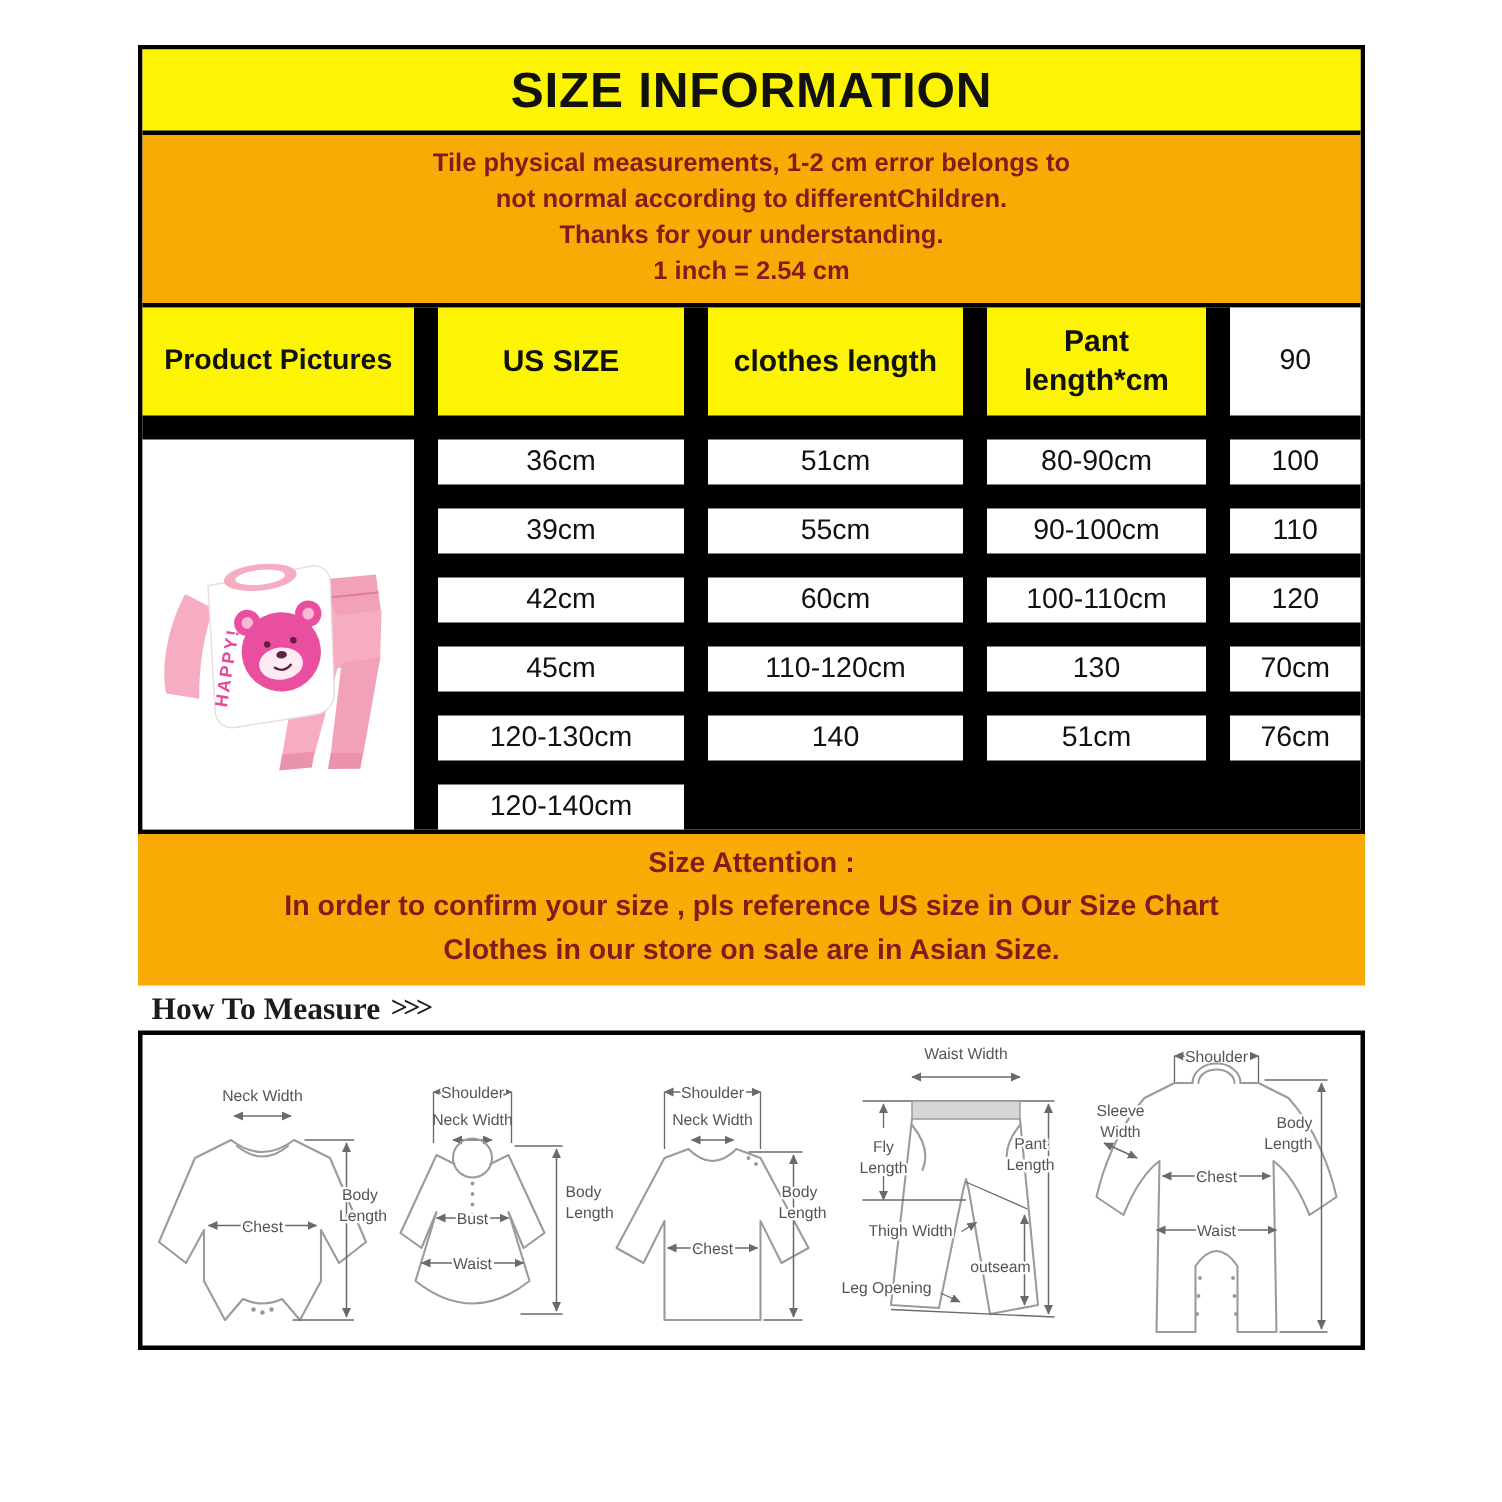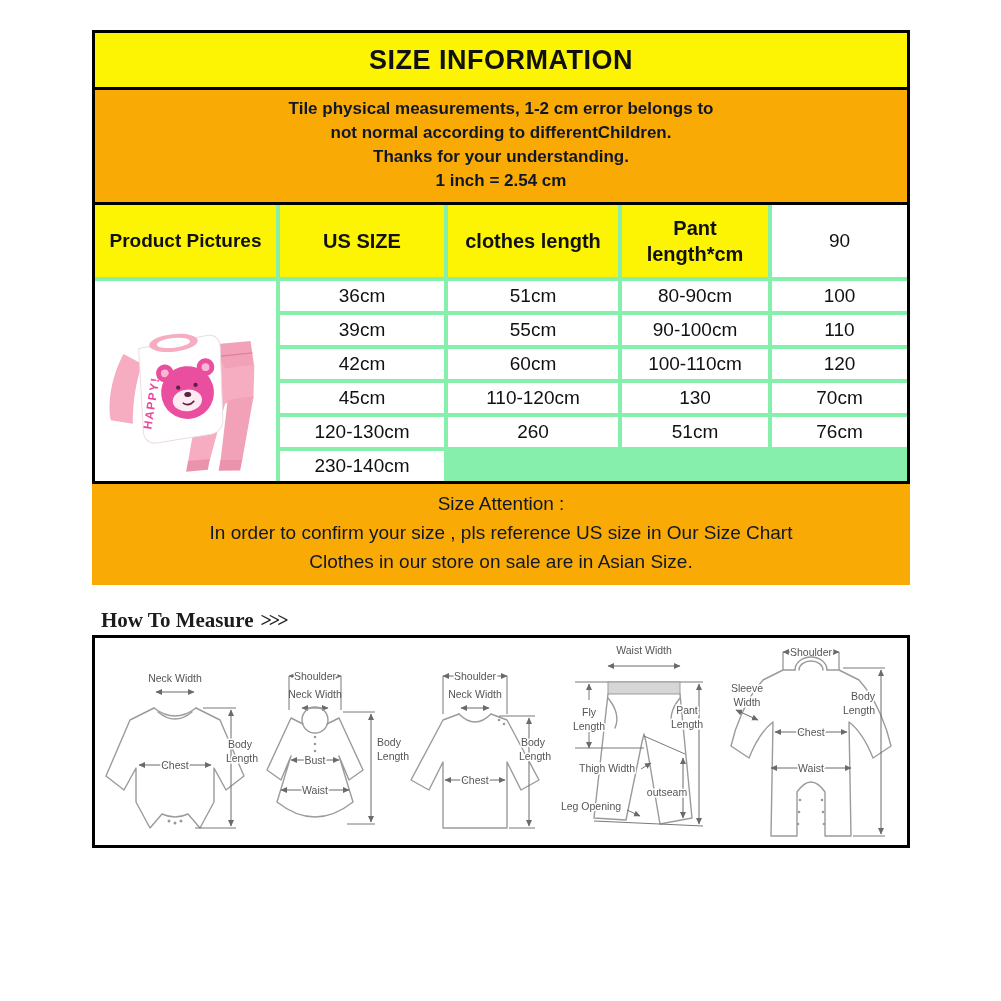--- a/index.html
+++ b/index.html
@@ -4,39 +4,39 @@
 <style>
   html,body{margin:0;padding:0;background:#ffffff;}
   .sheet{position:relative;width:1001px;height:1001px;background:#fff;
          font-family:"Liberation Sans","DejaVu Sans",sans-serif;color:#111;}
   .content{position:absolute;left:92px;top:30px;width:818px;}
 
   
   .topbox{border:3px solid #000;box-sizing:border-box;}
   .title-bar{height:54px;background:#FCF402;border-bottom:3px solid #000;
              display:flex;align-items:center;justify-content:center;
-             font-size:27px;font-weight:bold;letter-spacing:.5px;}
+             font-size:33px;font-weight:bold;letter-spacing:.5px;}
   .note-block{background:#F9AA05;border-bottom:3px solid #000;padding:7px 0 9px;text-align:center;}
-  .note-line{font-size:17px;font-weight:bold;line-height:24px;color:#0f172a;}
+  .note-line{font-size:17px;font-weight:bold;line-height:24px;color:#7f1d1d;}
 
   .size-table{display:grid;grid-template-columns:181px 164px 170px 146px 1fr;
-              grid-template-rows:72px repeat(6,30px);gap:4px;background:#86efac;}
+              grid-template-rows:72px repeat(6,30px);gap:16px;background:#000000;}
   .cell{background:#fff;display:flex;align-items:center;justify-content:center;
         font-size:19px;}
   .th{background:#FCF402;font-weight:bold;font-size:20px;text-align:center;
       white-space:pre-wrap;line-height:1.3;}
   .th-first{font-size:19px;}
   .img-cell{grid-column:1;grid-row:2/span 6;padding:2px;}
 
   
   .attention{background:#F9AA05;text-align:center;padding:5px 0 9px;}
-  .attention-line{font-weight:normal;font-size:19px;line-height:29px;color:#0f172a;}
-
-  
-  .measure-head{margin-top:20px;padding-left:9px;height:30px;display:flex;align-items:center;gap:7px;
+  .attention-line{font-weight:bold;font-size:19px;line-height:29px;color:#7f1d1d;}
+
+  
+  .measure-head{margin-top:0;padding-left:9px;height:30px;display:flex;align-items:center;gap:7px;
                 font-family:"Liberation Serif","DejaVu Serif",serif;
                 font-weight:bold;font-size:21px;color:#1c1c1c;}
   .chev{letter-spacing:-3px;font-size:20px;}
   .diagram-box{border:3px solid #000;box-sizing:border-box;height:213px;background:#fff;}
 
   
   svg text{font-family:"Liberation Sans","DejaVu Sans",sans-serif;}
   .o{fill:none;stroke:#9b9b9b;stroke-width:1.4;stroke-linejoin:round;stroke-linecap:round;}
   .g{stroke:#6a6a6a;stroke-width:0.9;fill:none;}
   .dim{stroke:#6a6a6a;stroke-width:1;fill:none;marker-start:url(#ah);marker-end:url(#ah);}
@@ -121,24 +121,24 @@
         <div class="cell">100-110cm</div>
 
         <div class="cell">120</div>
         <div class="cell">45cm</div>
         <div class="cell">110-120cm</div>
 
         <div class="cell">130</div>
         <div class="cell">70cm</div>
         <div class="cell">120-130cm</div>
 
-        <div class="cell">260</div>
+        <div class="cell">140</div>
         <div class="cell">51cm</div>
         <div class="cell">76cm</div>
-        <div class="cell">230-140cm</div>
+        <div class="cell">120-140cm</div>
       </div>
     </div>
 
     <div class="attention">
       <div class="attention-line">Size Attention :</div>
       <div class="attention-line">In order to confirm your size , pls reference US size in Our Size Chart</div>
       <div class="attention-line">Clothes in our store on sale are in Asian Size.</div>
     </div>
 
     <div class="measure-head">

